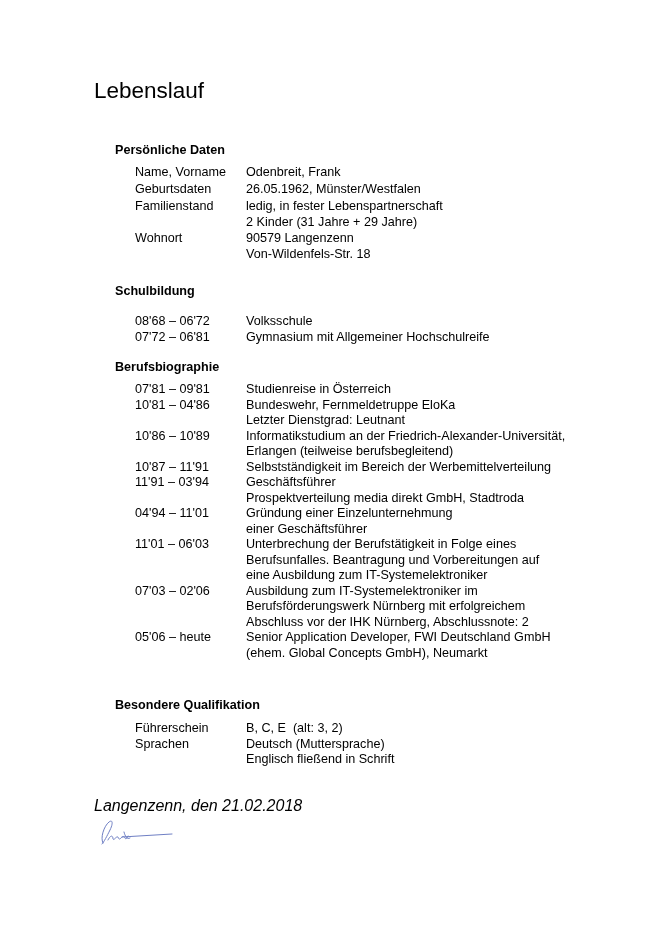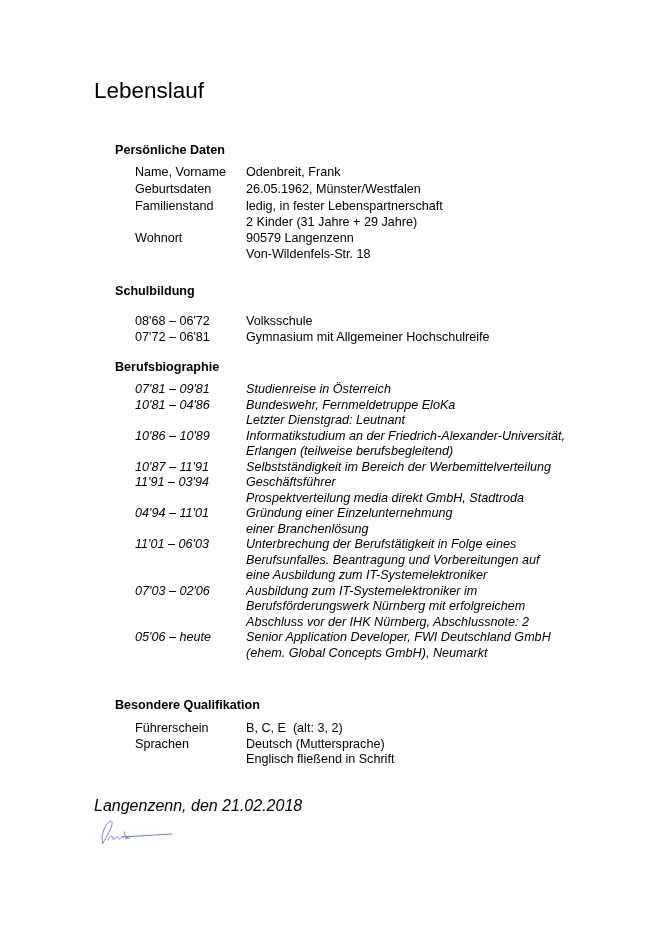--- a/index.html
+++ b/index.html
@@ -126,21 +126,21 @@
     </div>
     <div class="row">
       <div class="label">07'72 – 06'81</div>
       <div class="value">
         <div>Gymnasium mit Allgemeiner Hochschulreife</div>
       </div>
     </div>
   </div>
 
   <h2 class="section-heading" style="top:352px;">Berufsbiographie</h2>
-  <div class="rows career" style="top:382px;font-style:italic;">
+  <div class="rows career" style="top:382px;">
     <div class="row">
       <div class="label">07'81 – 09'81</div>
       <div class="value">
         <div>Studienreise in Österreich</div>
       </div>
     </div>
     <div class="row">
       <div class="label">10'81 – 04'86</div>
       <div class="value">
         <div>Bundeswehr, Fernmeldetruppe EloKa</div>
@@ -164,21 +164,21 @@
       <div class="label">11'91 – 03'94</div>
       <div class="value">
         <div>Geschäftsführer</div>
         <div>Prospektverteilung media direkt GmbH, Stadtroda</div>
       </div>
     </div>
     <div class="row">
       <div class="label">04'94 – 11'01</div>
       <div class="value">
         <div>Gründung einer Einzelunternehmung</div>
-        <div>einer Branchenlösung</div>
+        <div>einer Geschäftsführer</div>
       </div>
     </div>
     <div class="row">
       <div class="label">11'01 – 06'03</div>
       <div class="value">
         <div>Unterbrechung der Berufstätigkeit in Folge eines</div>
         <div>Berufsunfalles. Beantragung und Vorbereitungen auf</div>
         <div>eine Ausbildung zum IT-Systemelektroniker</div>
       </div>
     </div>

